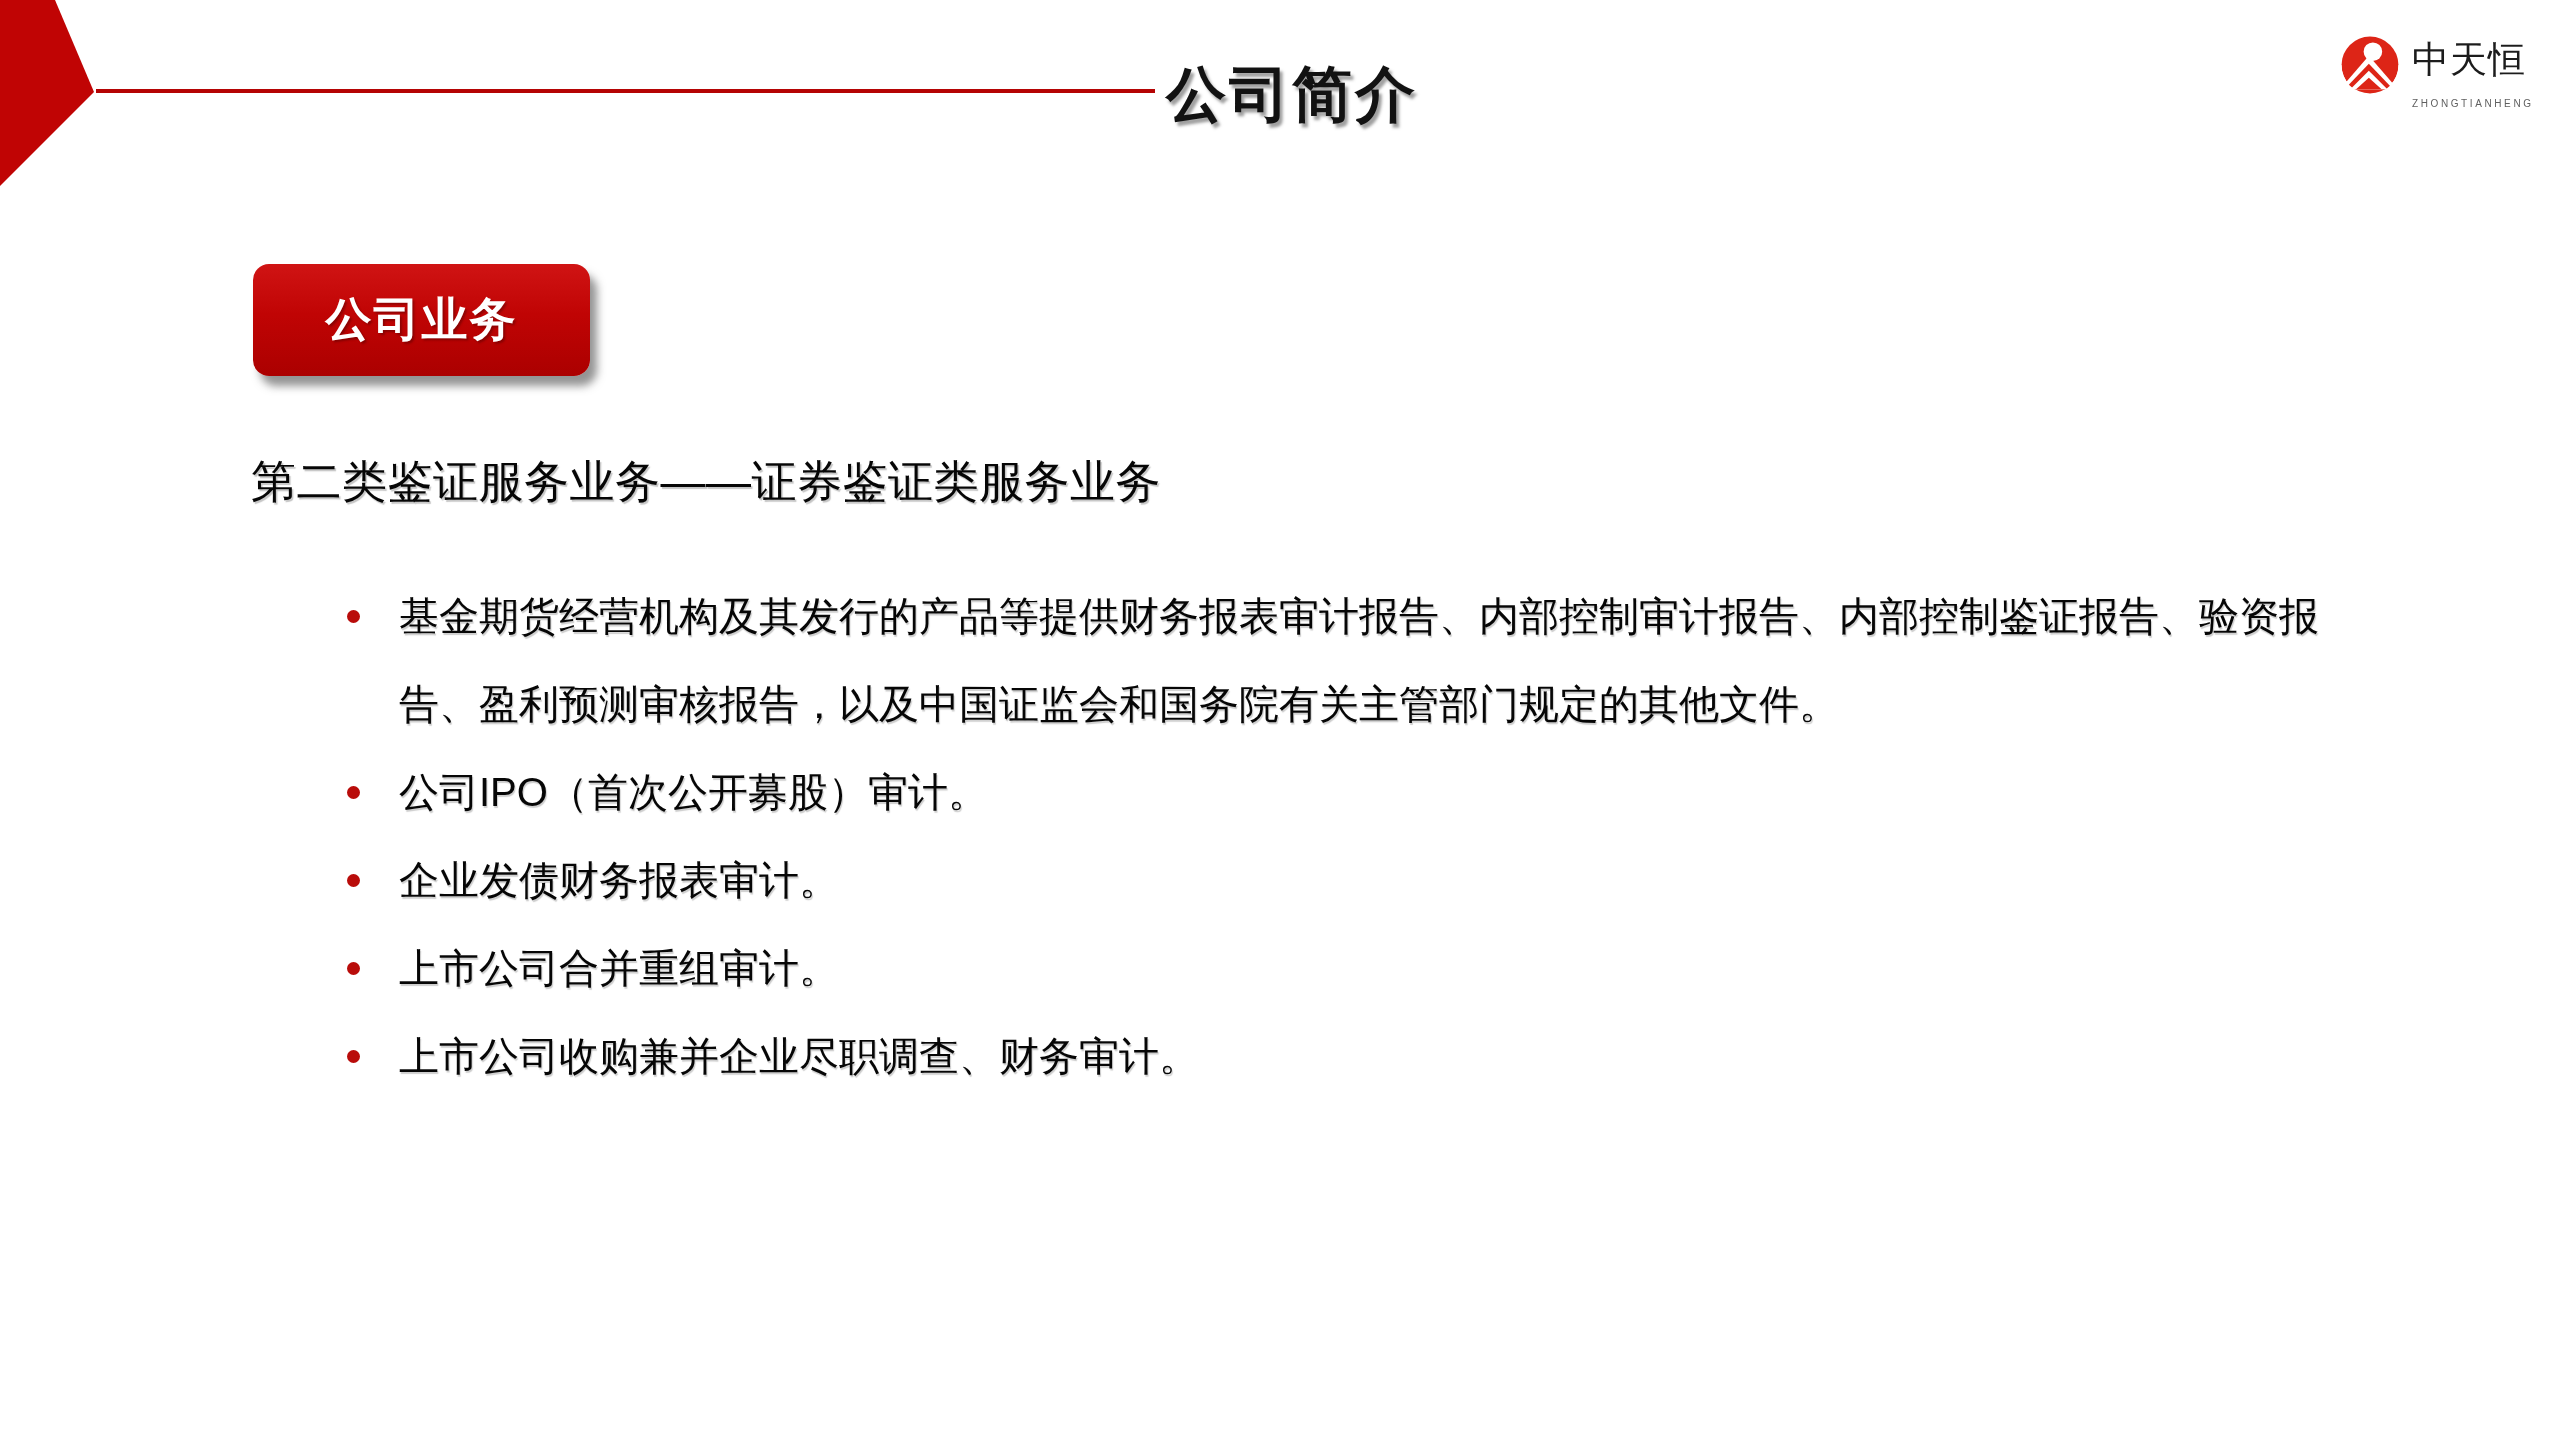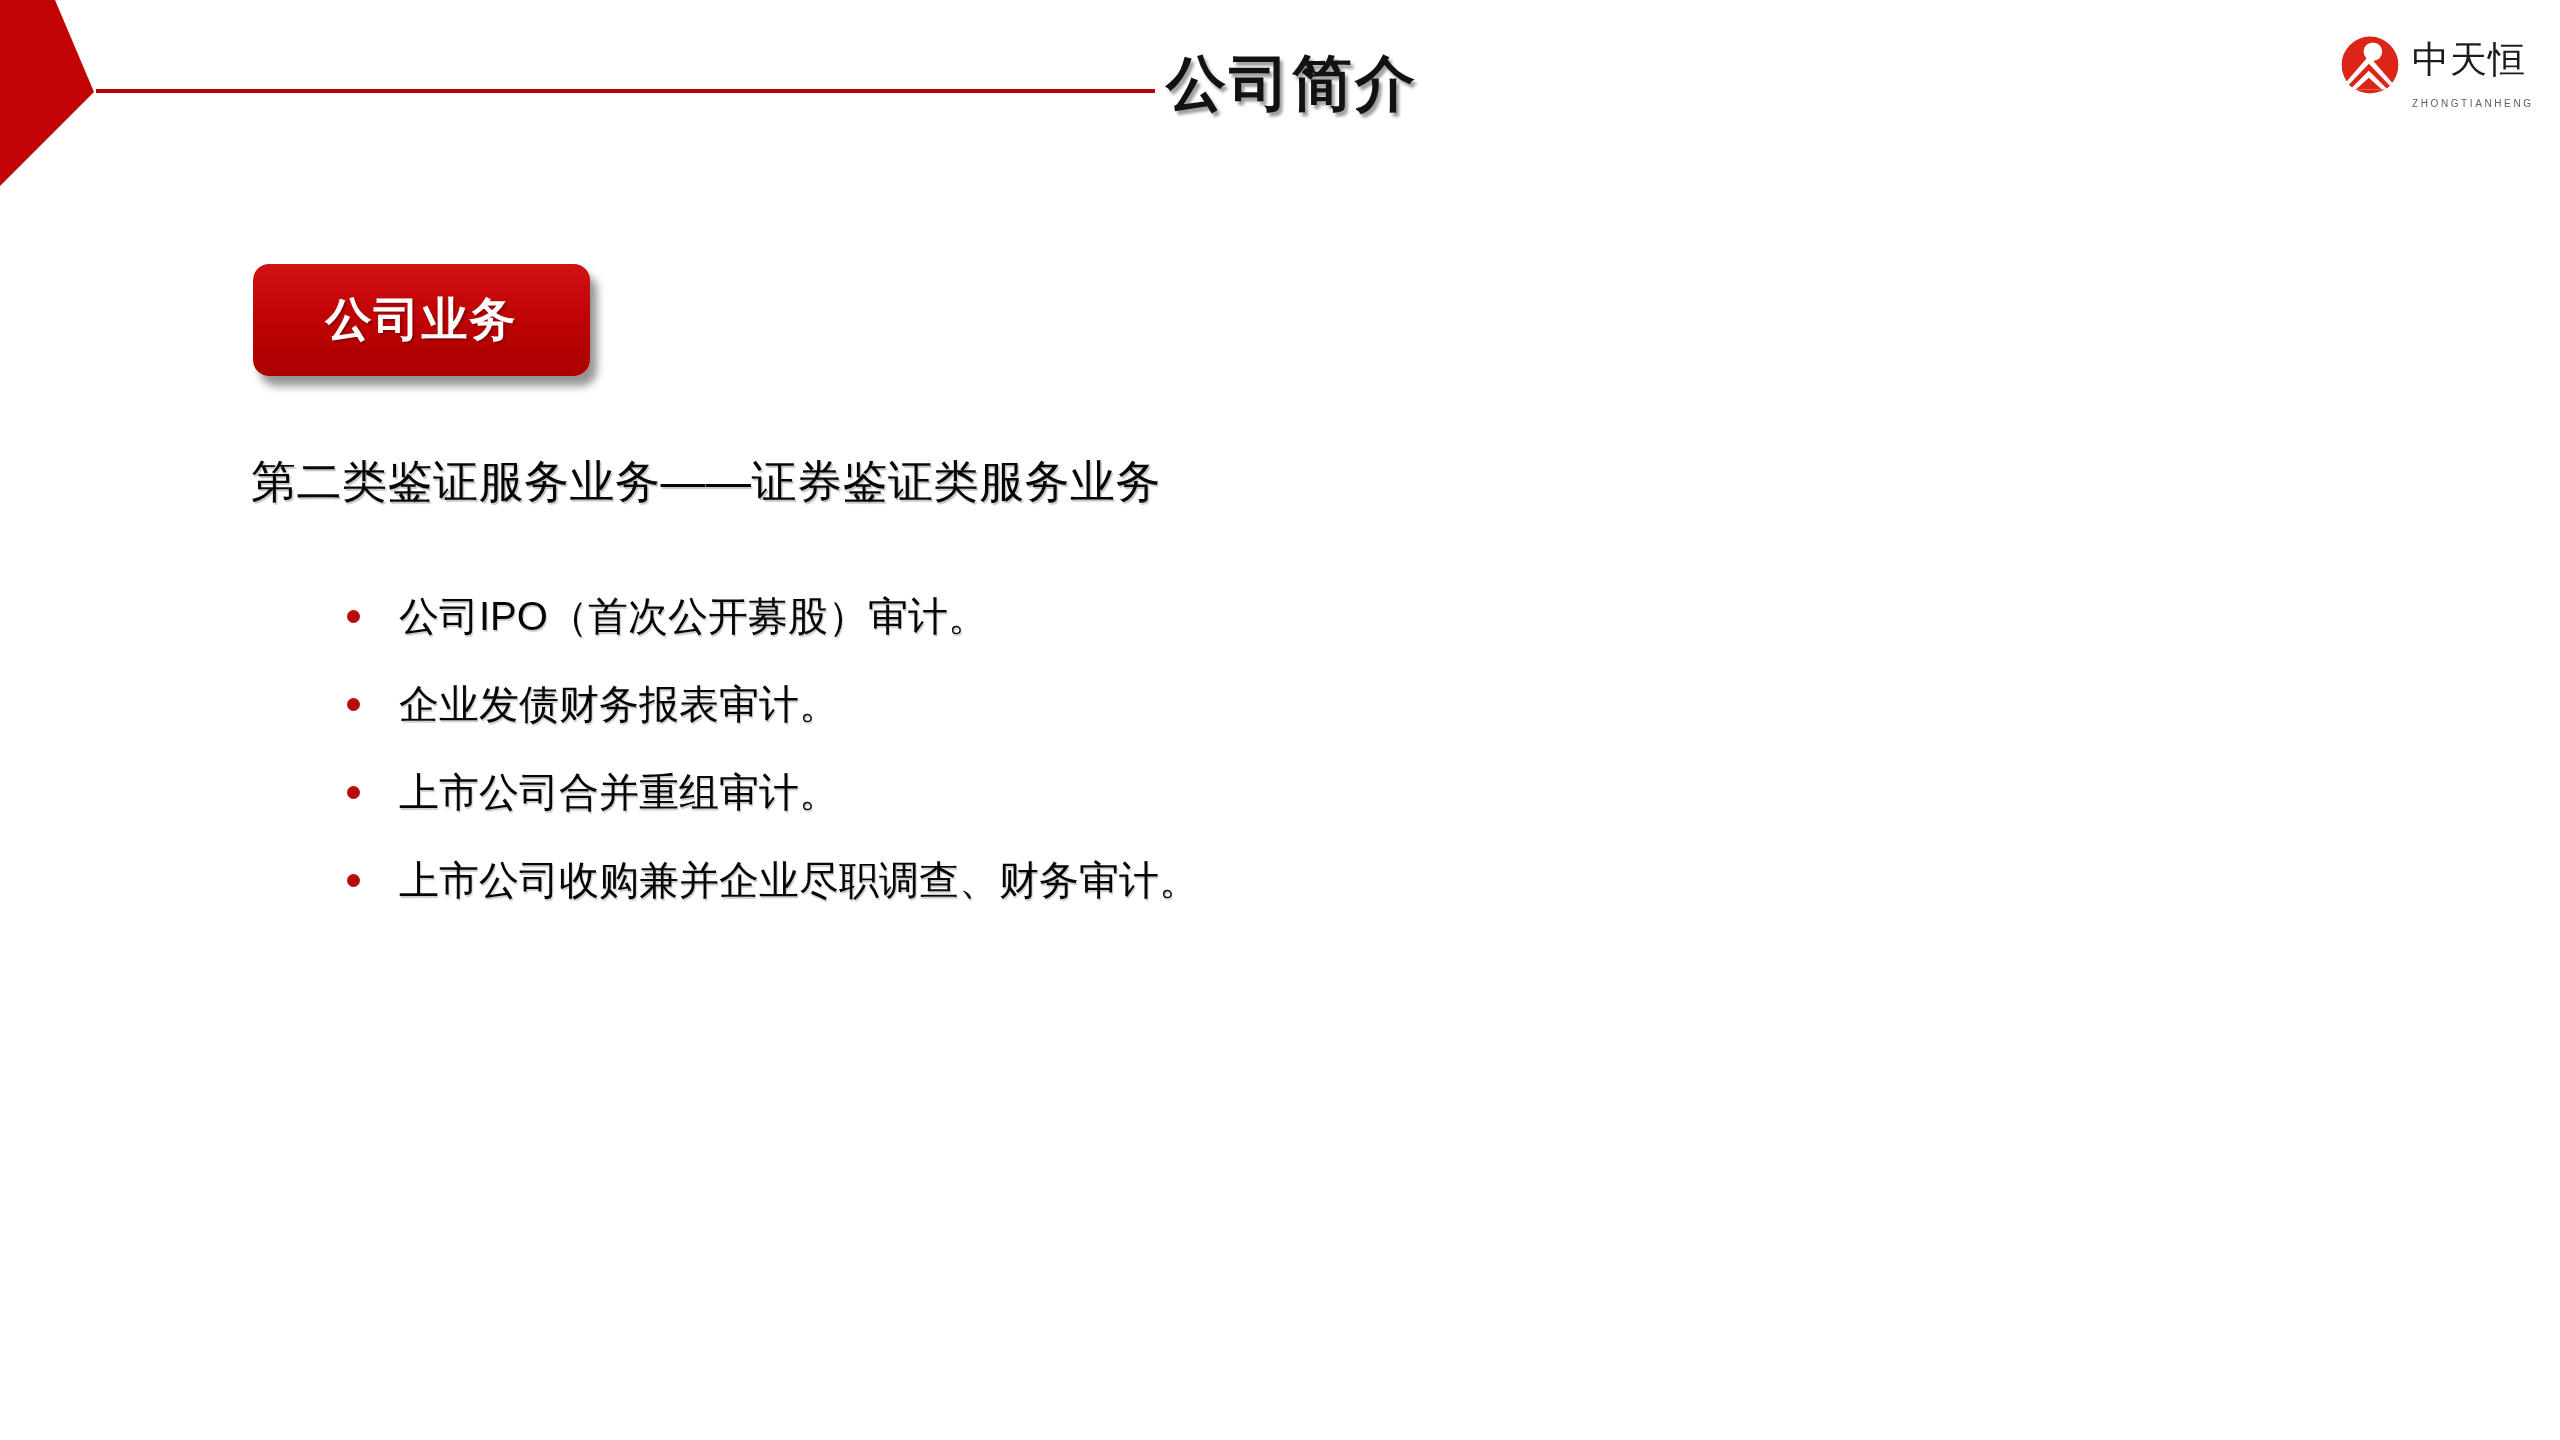--- a/index.html
+++ b/index.html
@@ -28,21 +28,21 @@
   
   .header-rule {
     position: absolute;
     left: 96px; top: 89px;
     width: 1059px; height: 4px;
     background: #b50404;
   }
 
   .slide-title {
     position: absolute;
-    left: 1166px; top: 53px;
+    left: 1166px; top: 64px;
     margin: 0;
     font-family: "Liberation Serif", "DejaVu Serif", serif;
     font-size: 60px;
     font-weight: 700;
     color: #121212;
     letter-spacing: 3px;
     line-height: 1.05;
     text-shadow: 3px 4px 3px rgba(80,80,80,0.55);
     white-space: nowrap;
   }
@@ -159,20 +159,24 @@
     </div>
   </div>
 
   <div class="section-badge">公司业务</div>
 
   <h2 class="content-heading">第二类鉴证服务业务——证券鉴证类服务业务</h2>
 
   <ul class="bullet-list">
     <li class="bullet-item">
       <span class="bullet-dot"></span>
+      <span>基金期货经营机构及其发行的产品等提供财务报表审计报告、内部控制审计报告、内部控制鉴证报告、验资报告、盈利预测审核报告，以及中国证监会和国务院有关主管部门规定的其他文件。</span>
+    </li>
+    <li class="bullet-item">
+      <span class="bullet-dot"></span>
       <span>公司IPO（首次公开募股）审计。</span>
     </li>
     <li class="bullet-item">
       <span class="bullet-dot"></span>
       <span>企业发债财务报表审计。</span>
     </li>
     <li class="bullet-item">
       <span class="bullet-dot"></span>
       <span>上市公司合并重组审计。</span>
     </li>

